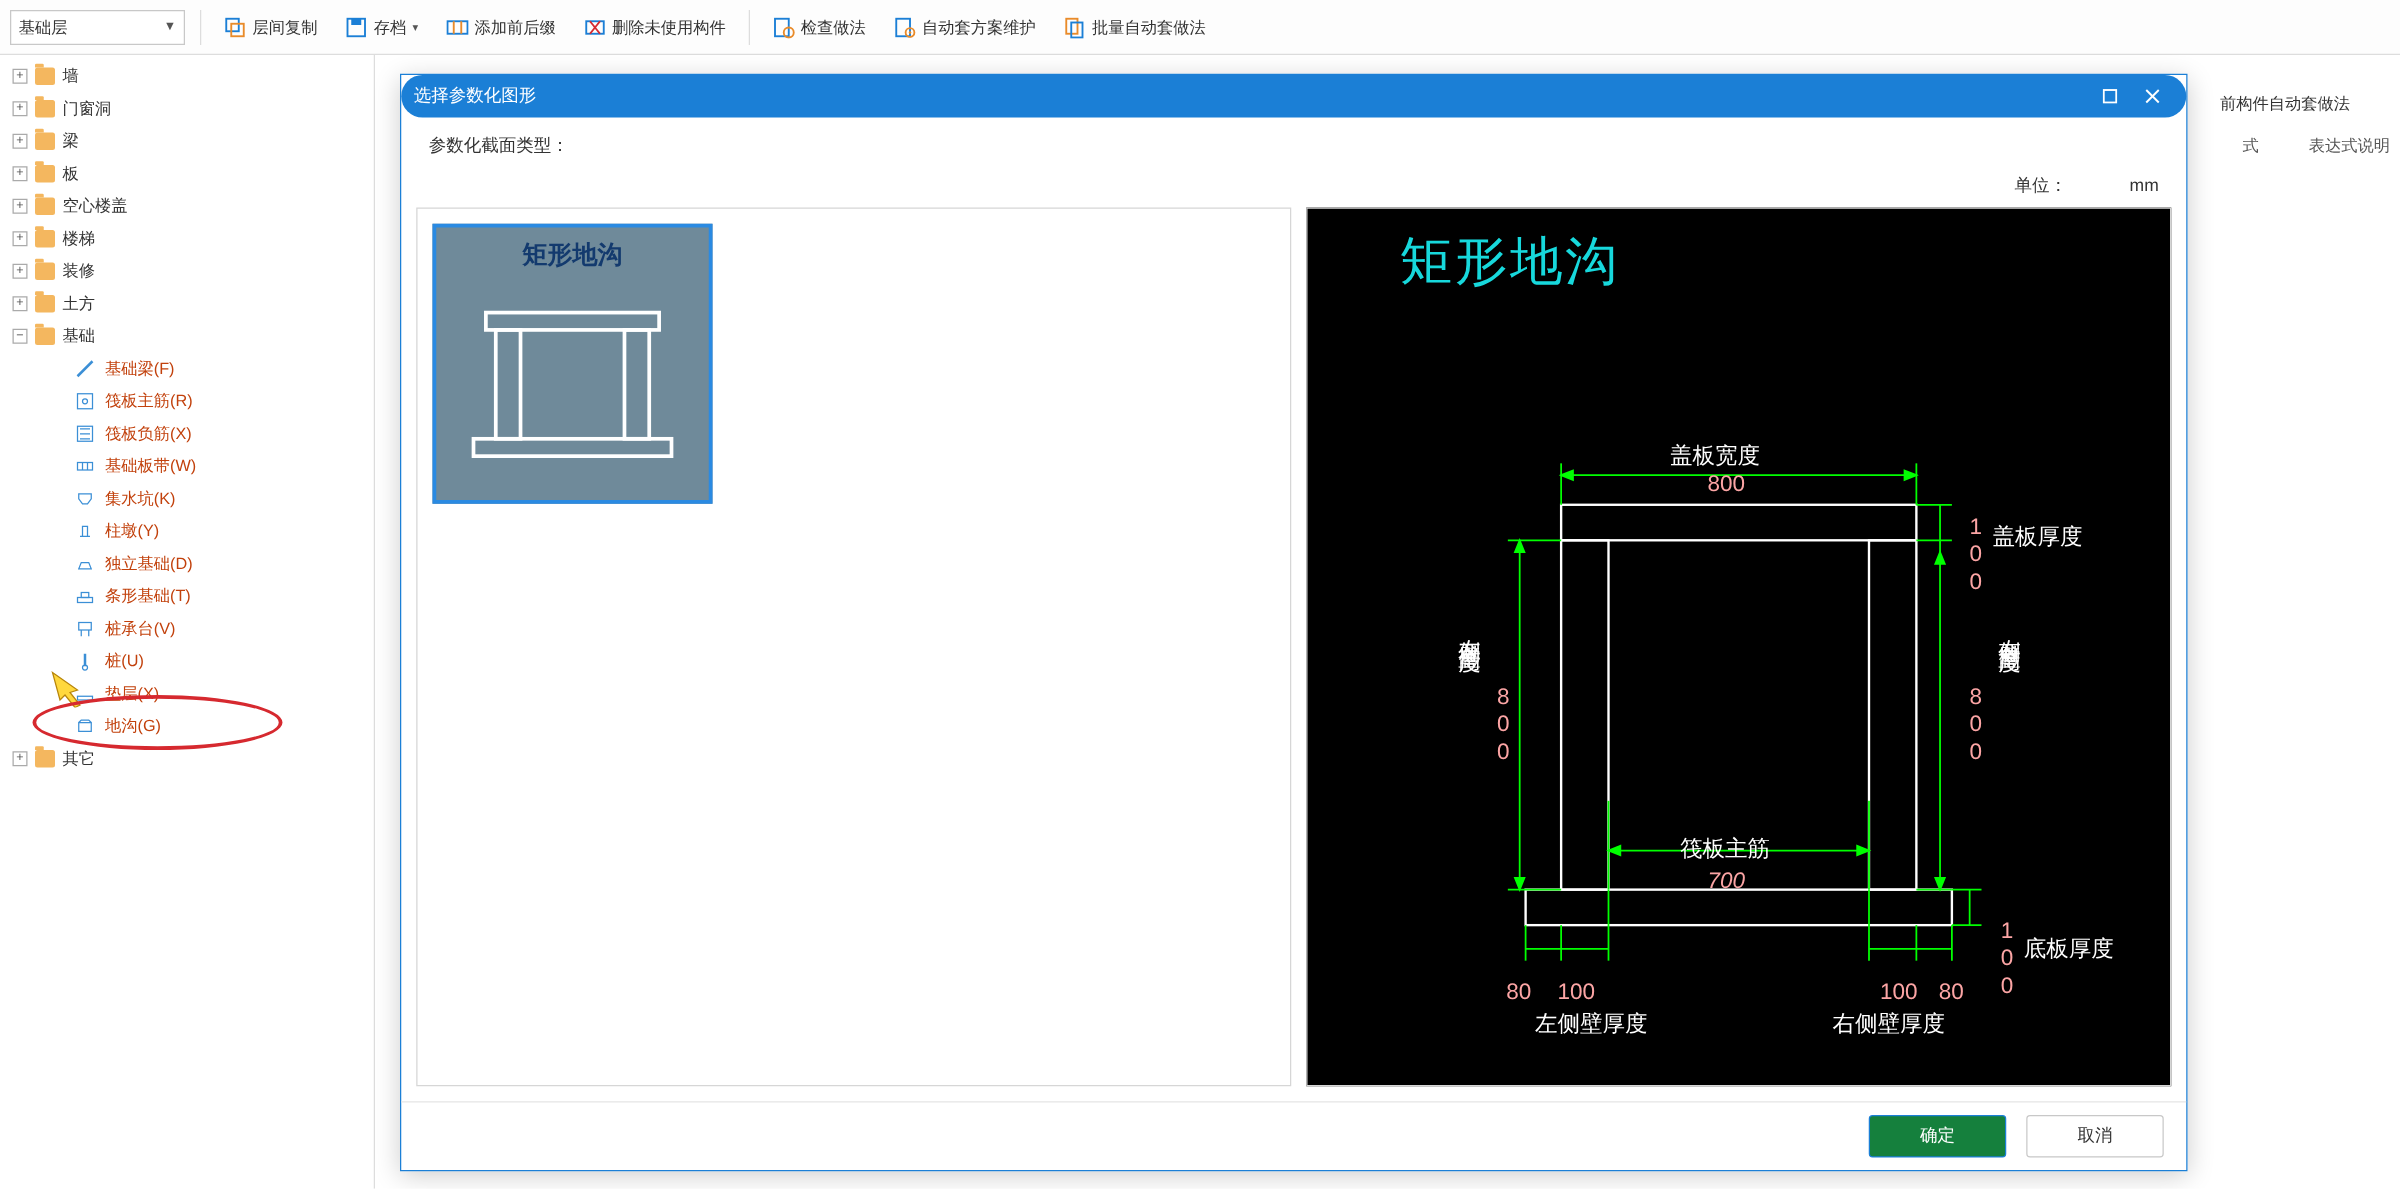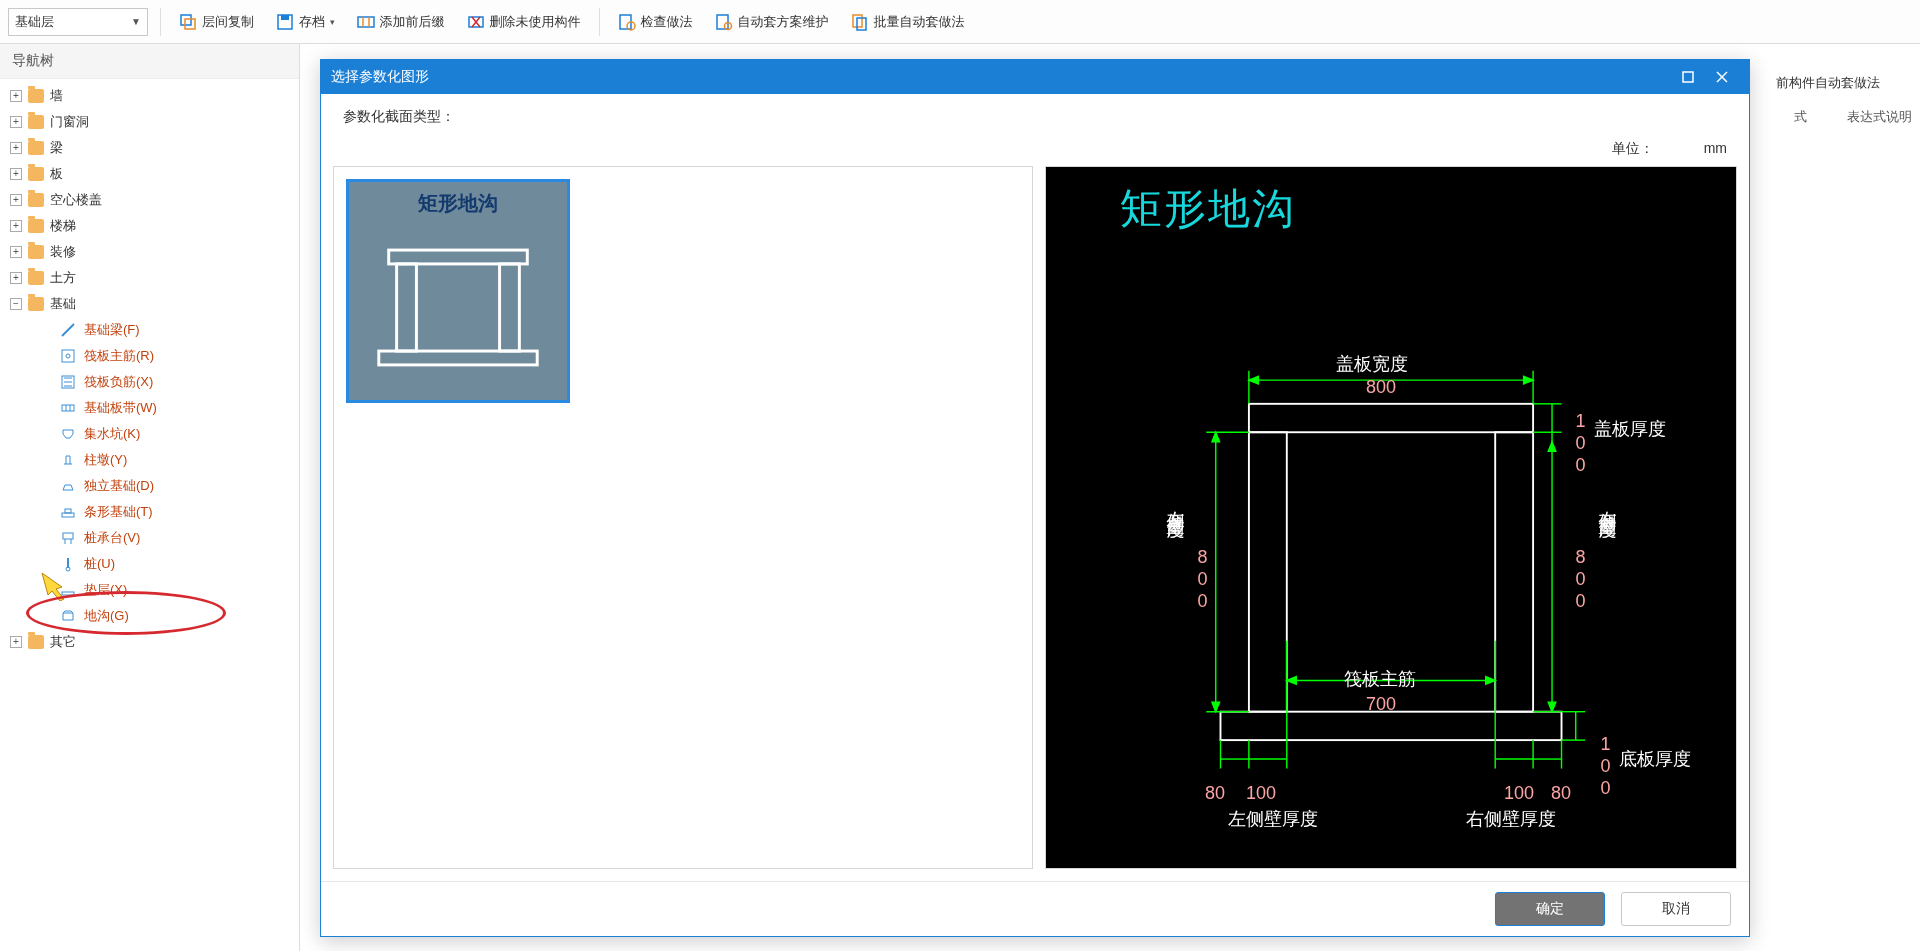--- a/index.html
+++ b/index.html
@@ -167,20 +167,21 @@
     flex-direction: column;
   }
   .dialog-titlebar {
     height: 34px;
     background: #1b7fd6;
     color: #fff;
     display: flex;
     align-items: center;
     padding: 0 10px;
     font-size: 14px;
+    border-radius: 17px;
   }
   .dialog-titlebar .title-text { flex: 1; }
   .win-btn {
     width: 34px; height: 28px;
     display:flex;align-items:center;justify-content:center;
     cursor:pointer;
   }
   .dialog-body {
     flex: 1;
     display: flex;
@@ -255,21 +256,21 @@
     padding: 10px 18px;
     border-top: 1px solid #e5e5e5;
   }
   .btn {
     min-width: 110px; height: 34px;
     border-radius: 3px;
     display:flex;align-items:center;justify-content:center;
     font-size:14px; cursor:pointer;
     border:1px solid #c8c8c8; background:#fff; color:#333;
   }
-  .btn.primary { background:#737373; color:#fff; border-color:#1b7fd6; }
+  .btn.primary { background:#15803d; color:#fff; border-color:#1b7fd6; }
 </style>
 </head>
 <body>
 
 <div class="toolbar">
   <div class="layer-select">
     <span>基础层</span>
     <span class="caret">▼</span>
   </div>
   <div class="tb-sep"></div>
@@ -347,21 +348,20 @@
           <rect x="6" y="5" width="9" height="12" fill="none" stroke="#1b7fd6" stroke-width="1.5"></rect>
         </svg>
     </span>
     <span>批量自动套做法</span>
   </div>
 </div>
 
 <div class="main">
 
   <div class="sidebar">
-    <div class="sidebar-title">导航树</div>
     <div class="tree">
       <div class="tree-node group">
         <span class="exp">+</span>
         <span class="folder-ic open"></span>
         <span>墙</span>
       </div>
       <div class="tree-node group">
         <span class="exp">+</span>
         <span class="folder-ic open"></span>
         <span>门窗洞</span>
@@ -639,21 +639,21 @@
         <div class="dim-value vlabel" style="left:523px;top:244px;">100</div>
         <div class="dim-label" style="left:548px;top:250px;">盖板厚度</div>
 
         <div class="dim-label vlabel" style="left:118px;top:330px;">左侧壁高度</div>
         <div class="dim-value vlabel" style="left:145px;top:380px;">800</div>
 
         <div class="dim-value vlabel" style="left:523px;top:380px;">800</div>
         <div class="dim-label vlabel" style="left:550px;top:330px;">右侧壁高度</div>
 
         <div class="dim-label" style="left:298px;top:500px;">筏板主筋</div>
-        <div class="dim-value" style="left:320px;top:527px;">700</div>
+        <div class="dim-value" style="left:320px;top:527px;font-style:italic;">700</div>
 
         <div class="dim-value vlabel" style="left:548px;top:567px;">100</div>
         <div class="dim-label" style="left:573px;top:580px;">底板厚度</div>
 
         <div class="dim-value" style="left:159px;top:616px;">80</div>
         <div class="dim-value" style="left:200px;top:616px;">100</div>
         <div class="dim-value" style="left:458px;top:616px;">100</div>
         <div class="dim-value" style="left:505px;top:616px;">80</div>
 
         <div class="dim-label" style="left:182px;top:640px;">左侧壁厚度</div>

